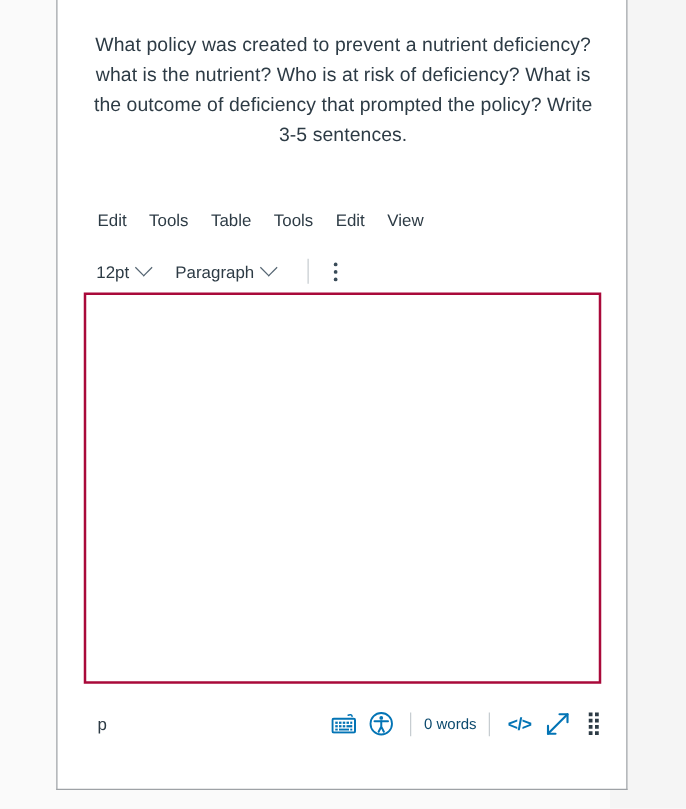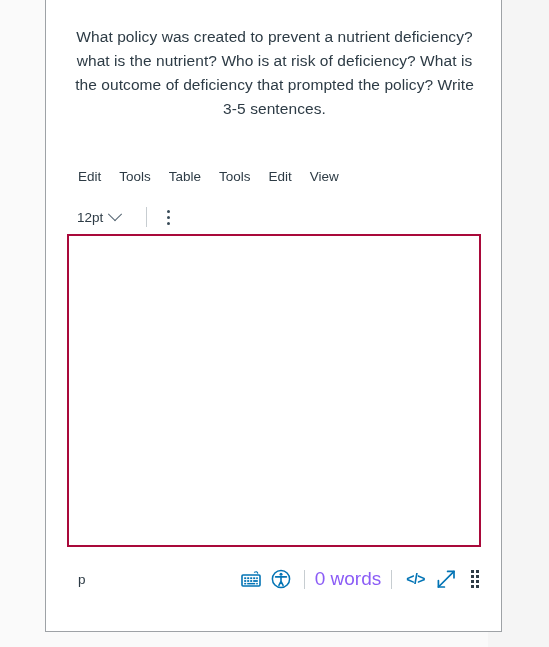--- a/index.html
+++ b/index.html
@@ -154,22 +154,22 @@
     height: 26px;
     cursor: pointer;
   }
   .sb-divider {
     width: 1px;
     height: 19px;
     background: #c7cdd1;
     margin: 0 8px;
   }
   #word-count {
-    font-size: 19px;
-    color: #8b5cf6;
+    font-size: 12px;
+    color: #0c4a6e;
     white-space: nowrap;
     padding: 0 2px;
   }
   .code-glyph {
     font-family: "Liberation Sans", sans-serif;
     font-size: 14px;
     font-weight: 700;
     color: #0374b5;
     letter-spacing: -0.5px;
     cursor: pointer;
@@ -209,20 +209,24 @@
       <div class="menu-item">View</div>
     </div>
 
     <div id="toolbar">
 
       <div class="tb-select">
         <span>12pt</span>
         <span class="chev"></span>
       </div>
 
+      <div class="tb-select">
+        <span>Paragraph</span>
+        <span class="chev"></span>
+      </div>
 
       <div class="tb-divider"></div>
 
       <div class="kebab">
         <span></span>
         <span></span>
         <span></span>
       </div>
 
     </div>

